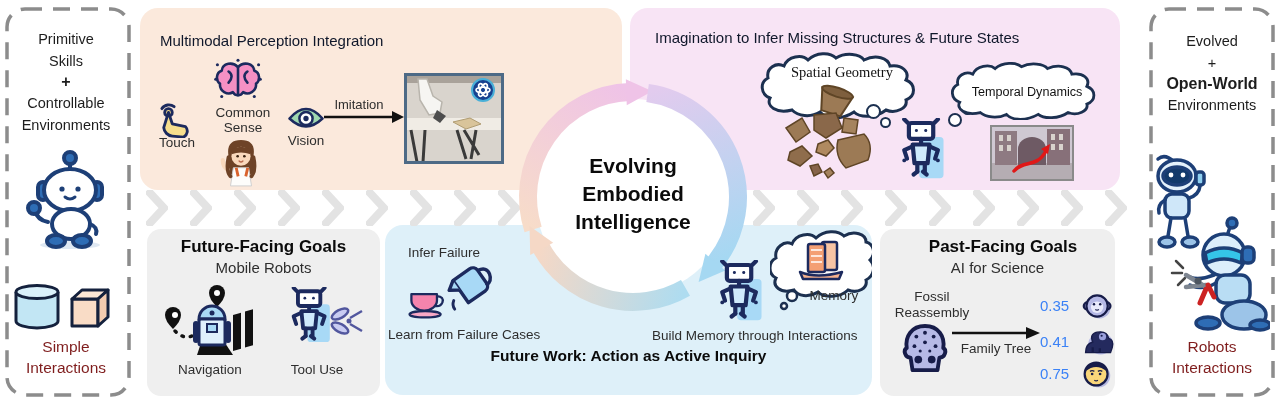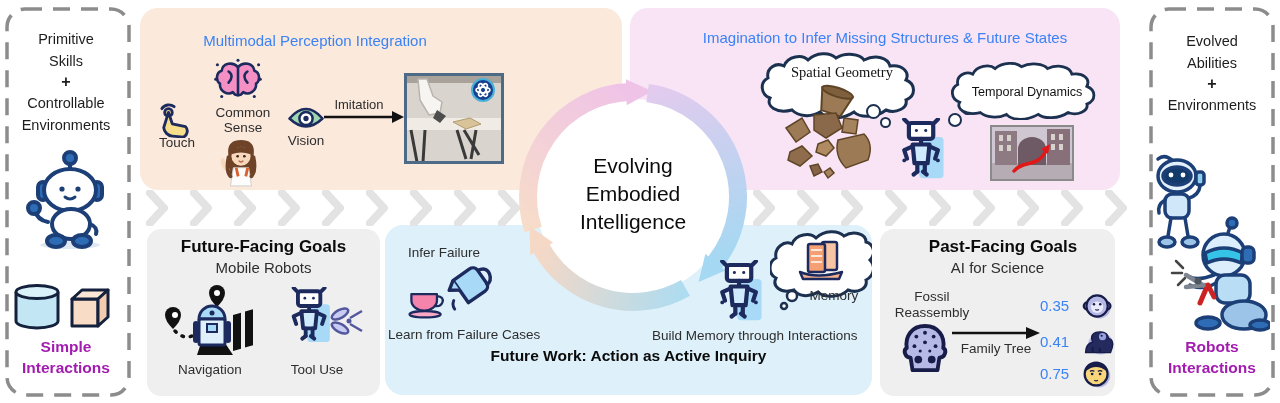--- a/index.html
+++ b/index.html
@@ -4,30 +4,30 @@
 <style>
   html,body{margin:0;padding:0;background:#fff}
   #fig{position:relative;width:1280px;height:403px;background:#fff;overflow:hidden;
        font-family:"Liberation Sans",sans-serif;color:#1d1d1d}
   .abs{position:absolute}
   .panel{position:absolute;border-radius:18px}
   .txt{position:absolute;line-height:1.25}
   .c{text-align:center}
   .sidelines{font-size:14.5px;line-height:22px;text-align:center;color:#1d1d1d}
   .sidelines div:nth-child(3){font-weight:bold;font-size:16px;line-height:20px}
-  .sidebottom{font-size:15.5px;line-height:21px;font-weight:bold;text-align:center;color:#a21caf}
-  .ptitle{font-size:15px;color:#3b82f6;text-align:center}
+  .sidebottom{font-size:15.5px;line-height:21px;font-weight:normal;text-align:center;color:#7f1d1d}
+  .ptitle{font-size:15px;color:#0f172a;}
   .small{font-size:13.5px;color:#2e2e2e}
   .chevrow{position:absolute;display:flex;gap:22px;height:36px}
   .dot{position:absolute;background:#fff;border:2.5px solid #1c3050;border-radius:50%}
   .score{font-size:15px;color:#3b82f6;text-align:left}
   .gtitle{font-size:17px;font-weight:bold;color:#0b0b0b;text-align:center}
   .gsub{font-size:15px;color:#2e2e2e;text-align:center}
   .fwt{font-size:15.5px;font-weight:bold;color:#0b0b0b;text-align:center}
-  .ctext{font-size:21px;line-height:28px;font-weight:normal;color:#0b0b0b;text-align:center}
+  .ctext{font-size:21px;line-height:28px;font-weight:bold;color:#0b0b0b;text-align:center}
   .hdr{font-size:15px;font-weight:bold;color:#000;text-align:center}
 </style>
 </head>
 <body>
 
 <div id="fig">
 
   <div class="panel" style="left:140px;top:8px;width:482px;height:182px;background:#fbe9dc"></div>
   <div class="panel" style="left:630px;top:8px;width:490px;height:182px;background:#f8e4f5"></div>
   <div class="panel" style="left:385px;top:225px;width:487px;height:170px;background:#def0f9"></div>
@@ -137,22 +137,22 @@
   <div class="txt sidebottom" style="left:6px;top:336px;width:120px">
     <div>Simple</div>
     <div>Interactions</div>
   </div>
 
   <svg class="abs" style="left:1148px;top:6px" width="128" height="392">
     <rect x="3" y="3" width="122" height="386" rx="18" fill="none" stroke="#8c8c8c" stroke-width="3.5" stroke-dasharray="17 11"></rect>
   </svg>
   <div class="txt sidelines" style="left:1152px;top:30px;width:120px">
     <div>Evolved</div>
-    <div>Abilities</div>
     <div>+</div>
+    <div>Open-World</div>
     <div>Environments</div>
   </div>
   <svg class="abs" style="left:1146px;top:150px" width="62" height="102" viewBox="0 0 62 102">
     <g stroke="#1d3f77" stroke-width="3.5" stroke-linecap="round" stroke-linejoin="round">
       <path d="M28 12 q-9 -9 -16 -3" fill="none"></path>
       <ellipse cx="31" cy="26" rx="19" ry="16" fill="#e4f1fb"></ellipse>
       <path d="M17 26 a14 9 0 0 1 28 0 a14 9 0 0 1 -28 0 Z" fill="#123a6b"></path>
       <rect x="19" y="44" width="24" height="24" rx="7" fill="#cfe7f9"></rect>
       <path d="M43 48 q10 -3 11 -12" fill="none"></path>
       <rect x="50" y="22" width="8" height="13" rx="3" fill="#8fd0f0"></rect>

